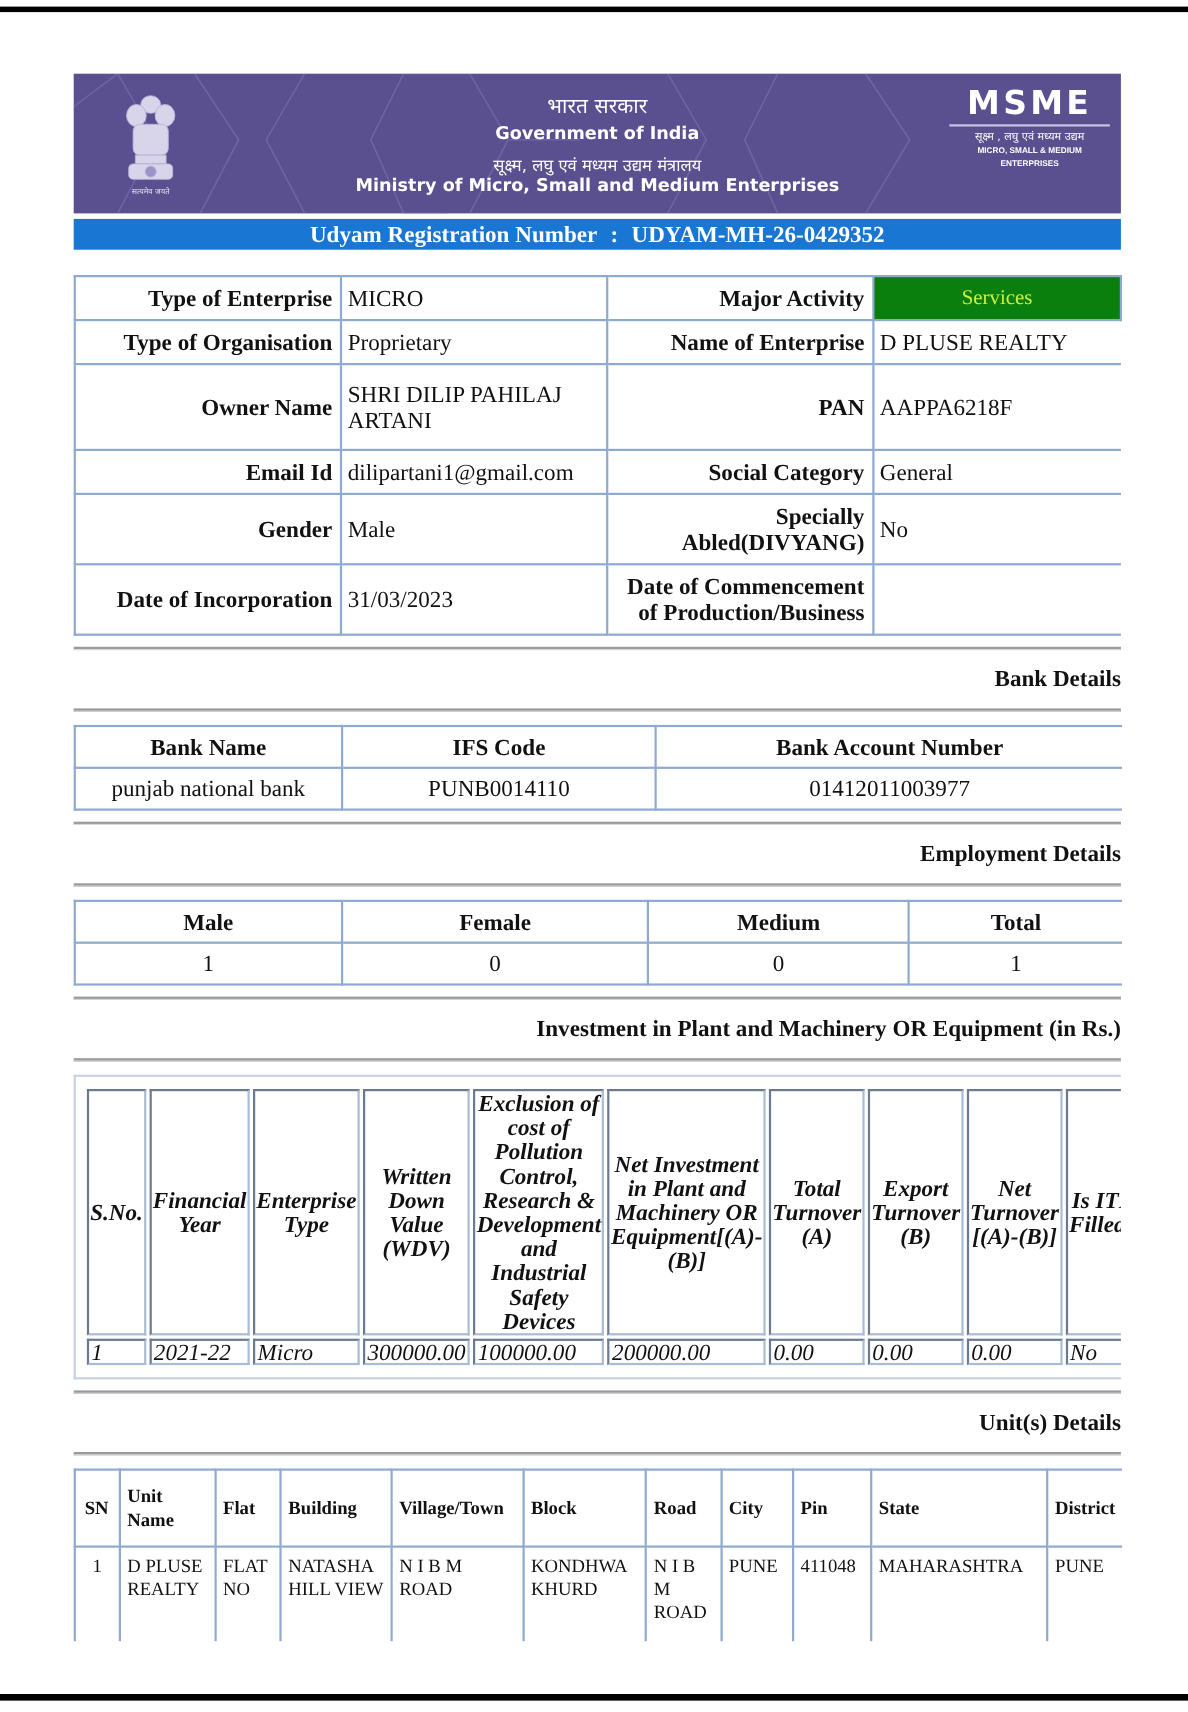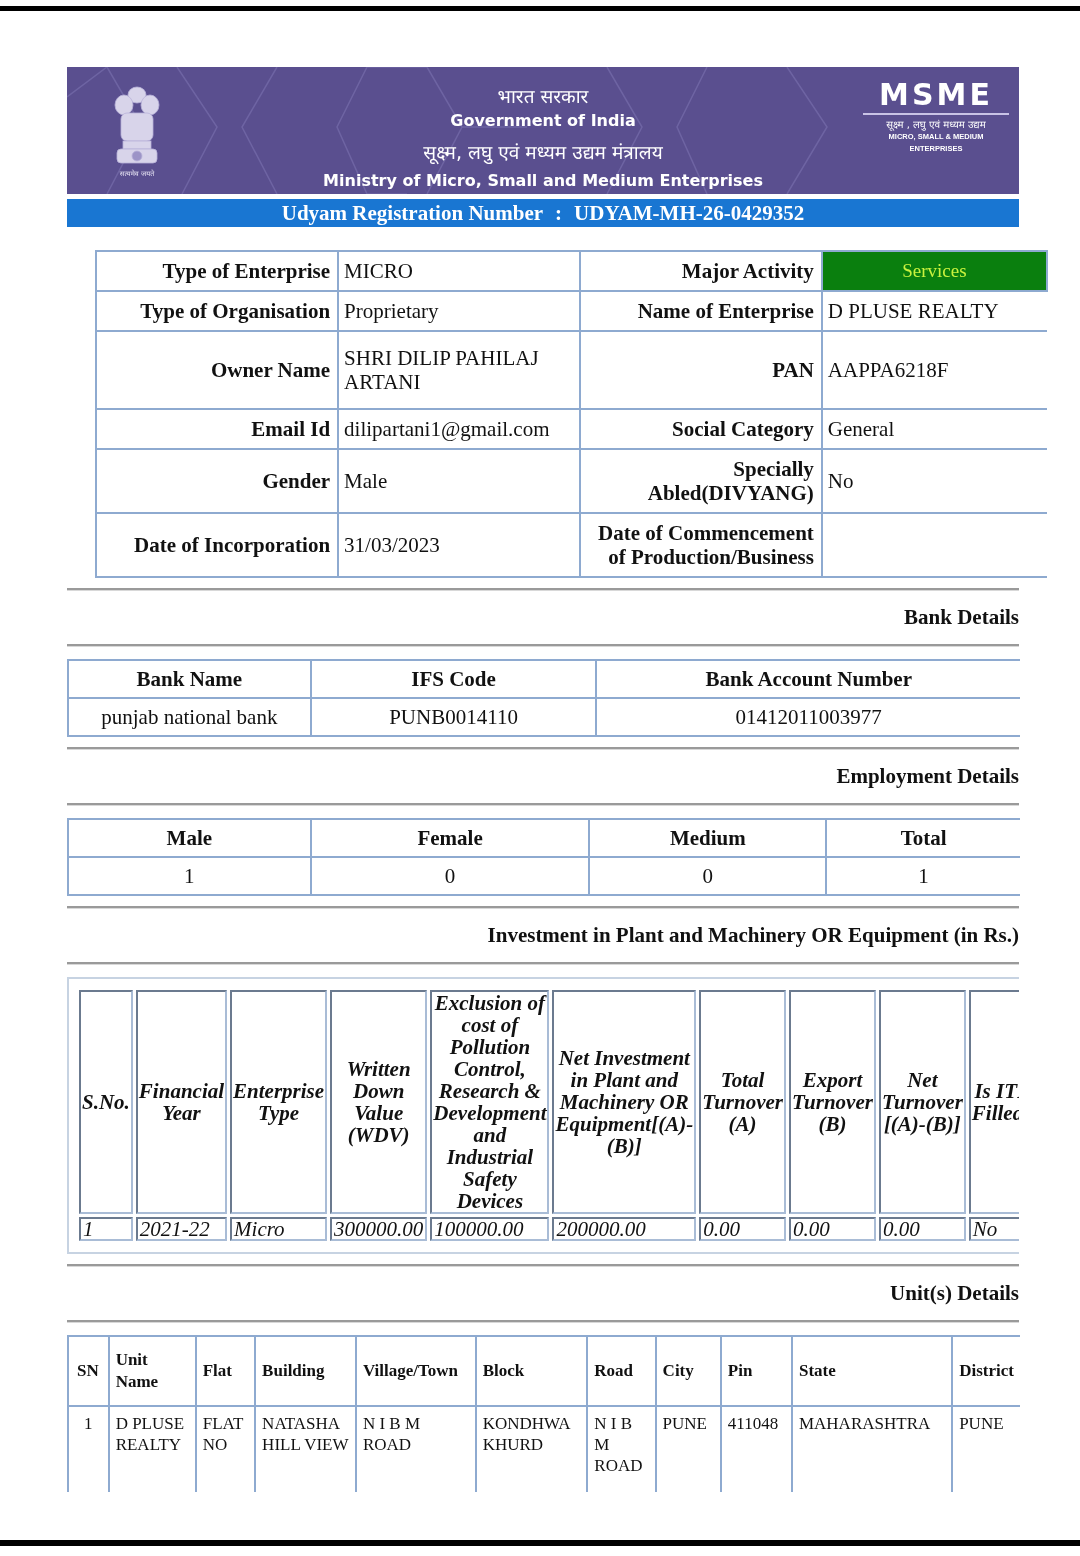--- a/index.html
+++ b/index.html
@@ -10,34 +10,34 @@
 
   .page { position: absolute; left: 67px; top: 67px; width: 952px; }
 
   
   .banner { position: relative; width: 952px; height: 127px; background: #5a4f8f; overflow: hidden; }
   .banner svg.hex { position: absolute; left: 0; top: 0; }
   .emblem { position: absolute; left: 40px; top: 14px; width: 60px; height: 100px; }
   .banner-center { position: absolute; left: 0; width: 952px; top: 0; text-align: center; color: #fff; }
   .b-hindi1 { position: absolute; top: 16px; width: 100%; font-family: "DejaVu Sans", sans-serif; font-size: 19px; }
   .b-eng1 { position: absolute; top: 44px; width: 100%; font-family: "DejaVu Sans", sans-serif; font-size: 16px; font-weight: bold; }
-  .b-hindi2 { position: absolute; top: 72px; width: 100%; font-family: "DejaVu Sans", sans-serif; font-size: 19px; }
-  .b-eng2 { position: absolute; top: 104px; width: 100%; font-family: "DejaVu Sans", sans-serif; font-size: 16px; font-weight: bold; }
+  .b-hindi2 { position: absolute; top: 72px; width: 100%; font-family: "DejaVu Sans", sans-serif; font-size: 15px; }
+  .b-eng2 { position: absolute; top: 92px; width: 100%; font-family: "DejaVu Sans", sans-serif; font-size: 16px; font-weight: bold; }
   .msme { position: absolute; left: 796px; top: 12px; width: 146px; color: #fff; text-align: center; }
   .msme-logo { font-family: "DejaVu Sans", sans-serif; font-weight: bold; font-size: 30px; letter-spacing: 3px; line-height: 32px; }
   .msme-line { height: 2px; background: #c9c3e6; margin: 2px 0 3px 0; }
   .msme-hindi { font-family: "DejaVu Sans", sans-serif; font-size: 10px; line-height: 13px; }
   .msme-eng { font-family: "Liberation Sans", sans-serif; font-size: 7.5px; font-weight: bold; line-height: 12px; }
 
   .udyam { width: 952px; height: 28px; background: #1976d2; margin-top: 5px; color: #fff; text-align: center; font-weight: bold; font-size: 21px; line-height: 28px; }
   .udyam .sep { padding: 0 12px; }
 
   
   table { border-collapse: collapse; }
-  .info { margin-top: 23px; width: 953px; margin-left: 28px; }
+  .info { margin-top: 23px; width: 953px; }
   .info td { border: 2px solid #8eaad0; font-size: 21px; padding: 3px 5px; vertical-align: middle; height: 40px; }
   .info td.lbl { text-align: right; font-weight: bold; padding-right: 7px; }
   .info td.val { text-align: left; }
   .info td.svc { background: #0a7f0e; color: #c9f23e; text-align: center; font-size: 19px; }
   .info td.empty-r { border-right: none; }
 
   .hr { height: 3px; background: #9a9a9a; border-bottom: 1px solid #d8d8d8; }
   .section-title { font-weight: bold; font-size: 21px; padding: 14px 0 14px 0; text-align: right; }
 
   .grid { width: 953px; }

